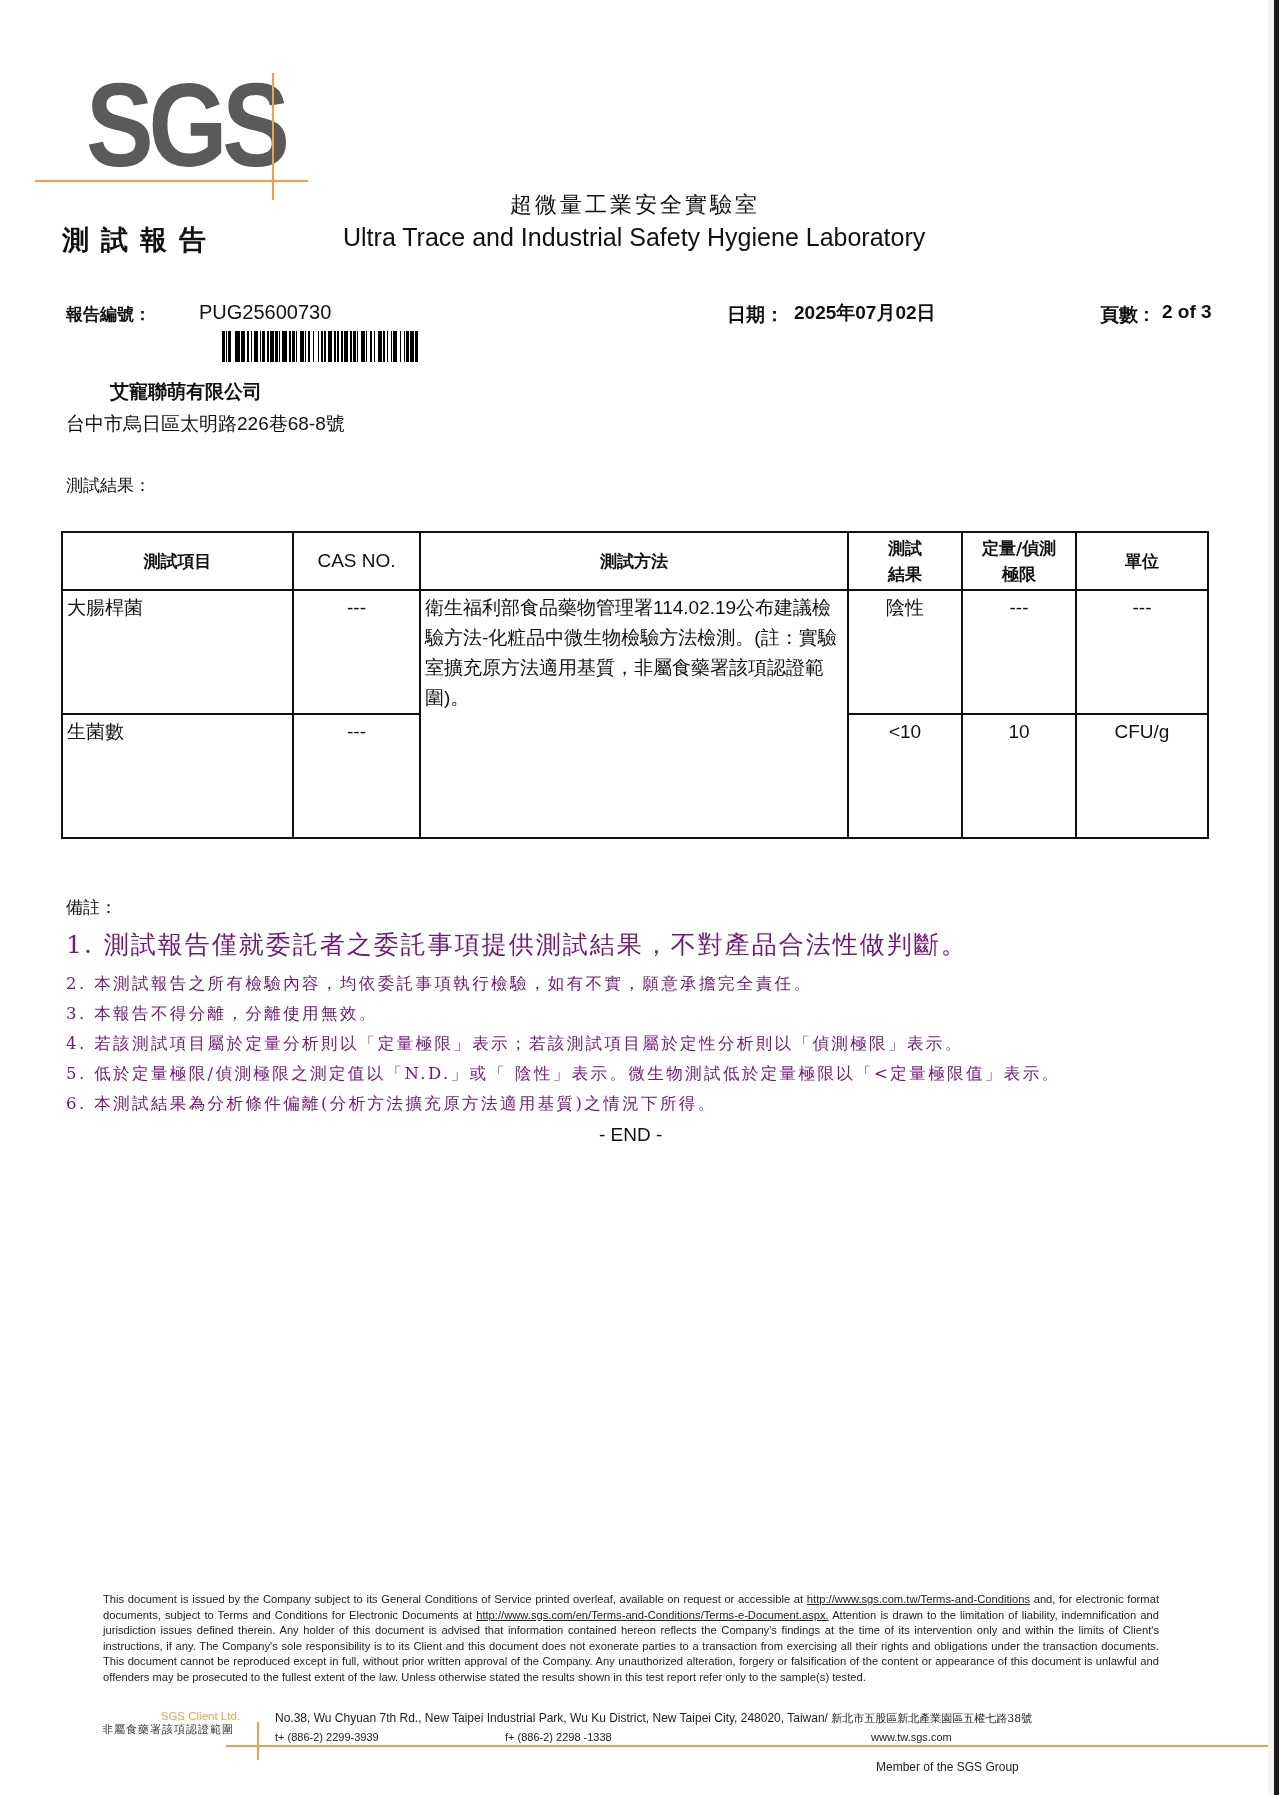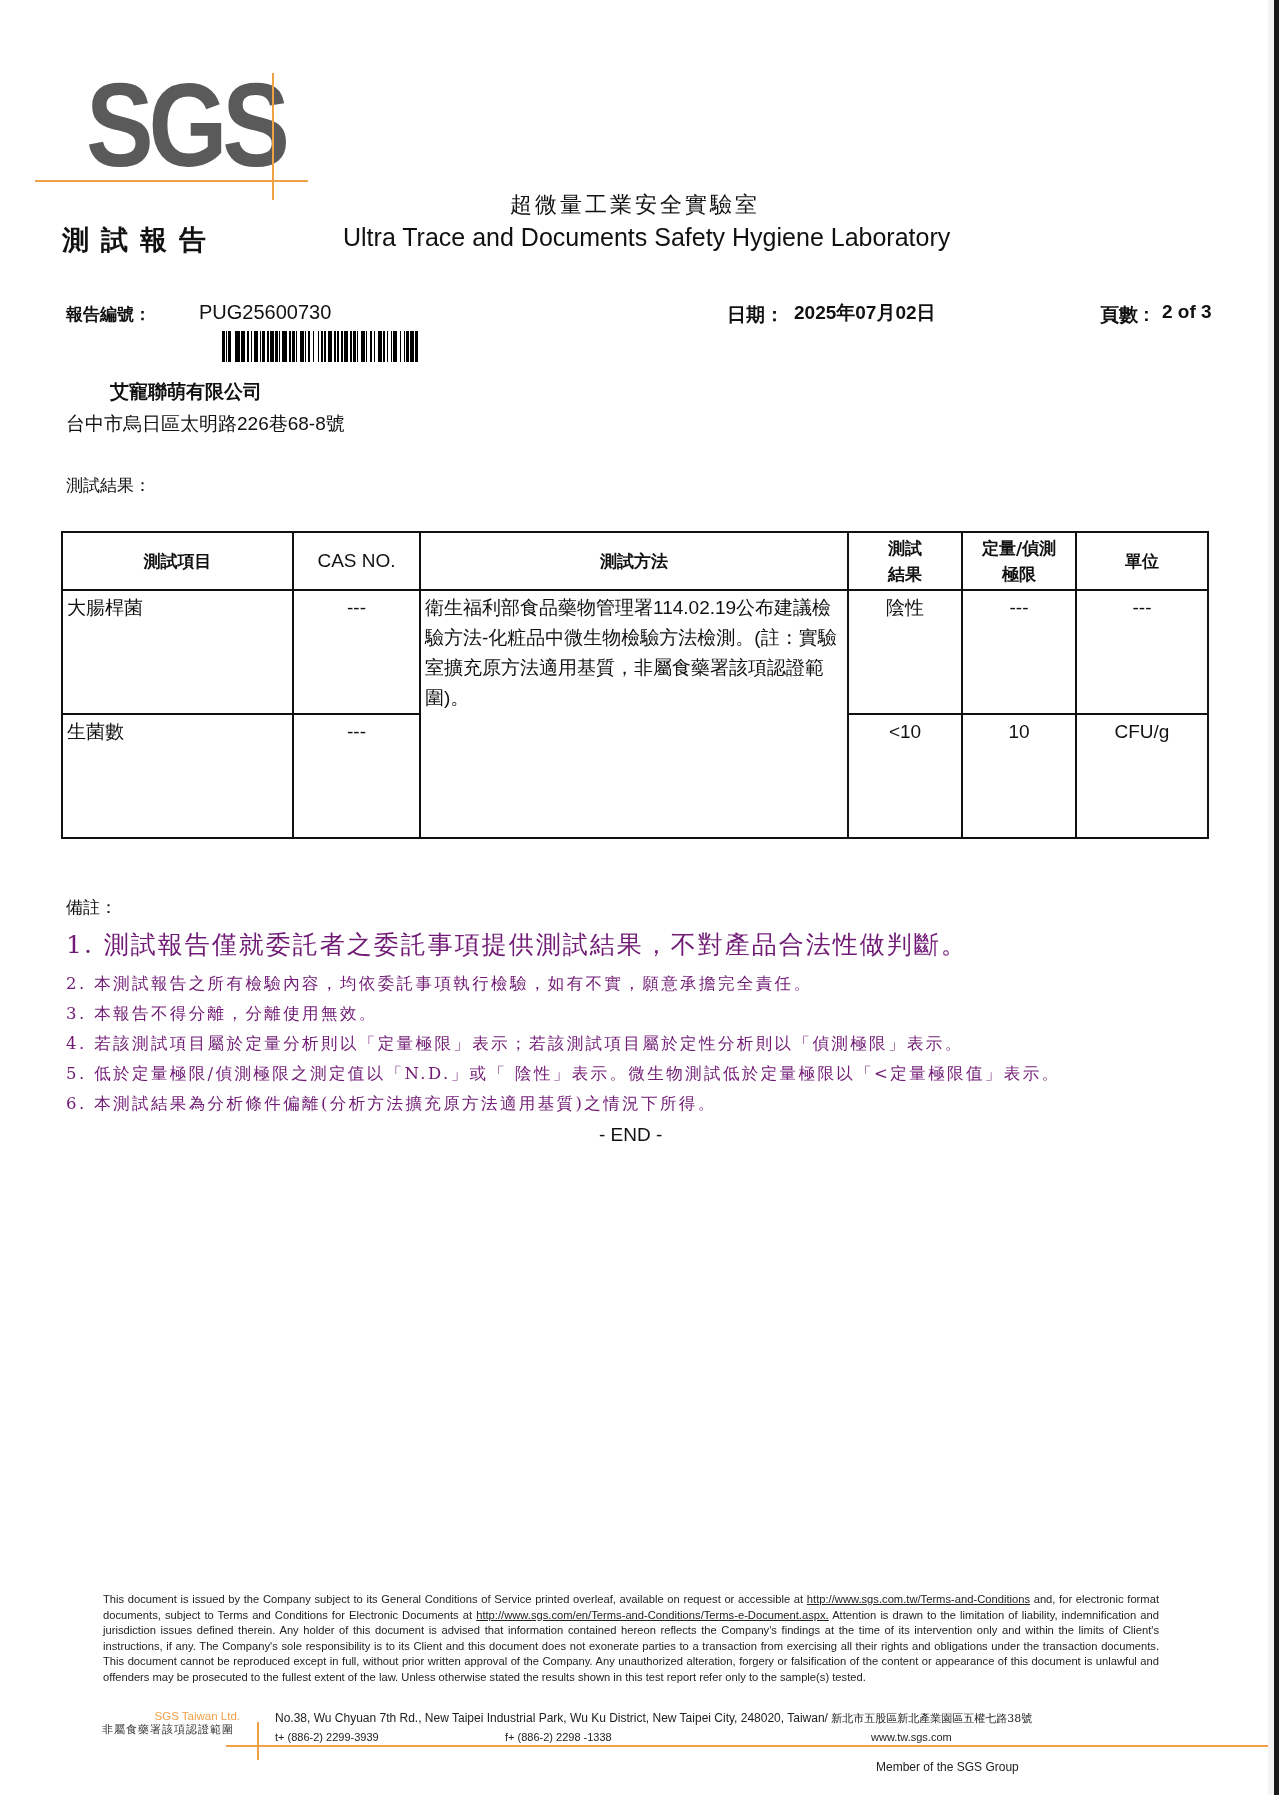--- a/index.html
+++ b/index.html
@@ -83,21 +83,21 @@
 <div class="right-edge"></div>
 
 <div>
   <div class="logo-text">SGS</div>
   <div class="logo-hline"></div>
   <div class="logo-vline"></div>
 </div>
 
 <div class="report-title">測試報告</div>
 <div class="lab-zh">超微量工業安全實驗室</div>
-<div class="lab-en">Ultra Trace and Documents Safety Hygiene Laboratory</div>
+<div class="lab-en">Ultra Trace and Industrial Safety Hygiene Laboratory</div>
 
 <div class="meta-label" style="left:66px; top:303px;">報告編號：</div>
 <div class="meta-value" style="left:199px; top:301px;">PUG25600730</div>
 <div class="meta-label" style="left:727px; top:302px; font-family:'Liberation Sans',sans-serif; font-size:19px;">日期：</div>
 <div class="meta-value" style="left:794px; top:300px; font-weight:bold; font-size:19px;">2025年07月02日</div>
 <div class="meta-label" style="left:1100px; top:302px; font-family:'Liberation Sans',sans-serif; font-size:19px;">頁數 :</div>
 <div class="meta-value" style="left:1162px; top:301px; font-weight:bold; font-size:19px;">2 of 3</div>
 
 <div class="barcode" id="barcode">
     <span style="width: 2.6px; background: rgb(0, 0, 0);"></span>
@@ -251,21 +251,21 @@
 <div class="note note-s" style="top:1003px;">3. 本報告不得分離，分離使用無效。</div>
 <div class="note note-s" style="top:1033px;">4. 若該測試項目屬於定量分析則以「定量極限」表示；若該測試項目屬於定性分析則以「偵測極限」表示。</div>
 <div class="note note-s" style="top:1063px;">5. 低於定量極限/偵測極限之測定值以「N.D.」或「 陰性」表示。微生物測試低於定量極限以「&lt;定量極限值」表示。</div>
 <div class="note note-s" style="top:1093px;">6. 本測試結果為分析條件偏離(分析方法擴充原方法適用基質)之情況下所得。</div>
 <div class="end-mark">- END -</div>
 
 <div class="disclaimer">
   <span>This document is issued by the Company subject to its General Conditions of Service printed overleaf, available on request or accessible at </span><a>http://www.sgs.com.tw/Terms-and-Conditions</a><span> and, for electronic format documents, subject to Terms and Conditions for Electronic Documents at </span><a>http://www.sgs.com/en/Terms-and-Conditions/Terms-e-Document.aspx.</a><span> Attention is drawn to the limitation of liability, indemnification and jurisdiction issues defined therein. Any holder of this document is advised that information contained hereon reflects the Company's findings at the time of its intervention only and within the limits of Client's instructions, if any. The Company's sole responsibility is to its Client and this document does not exonerate parties to a transaction from exercising all their rights and obligations under the transaction documents. This document cannot be reproduced except in full, without prior written approval of the Company. Any unauthorized alteration, forgery or falsification of the content or appearance of this document is unlawful and offenders may be prosecuted to the fullest extent of the law. Unless otherwise stated the results shown in this test report refer only to the sample(s) tested.</span>
 </div>
 
-<div class="ft-brand">SGS Taiwan Ltd.</div>
+<div class="ft-brand">SGS Client Ltd.</div>
 <div class="ft-brand-zh">非屬食藥署該項認證範圍</div>
 <div class="ft-vline"></div>
 <div class="ft-hline"></div>
 <div class="ft-addr">
   <span>No.38, Wu Chyuan 7th Rd., New Taipei Industrial Park, Wu Ku District, New Taipei City, 248020, Taiwan/ </span><span class="zh">新北市五股區新北產業園區五權七路38號</span>
 </div>
 <div class="ft-tel">t+ (886-2) 2299-3939</div>
 <div class="ft-fax">f+ (886-2) 2298 -1338</div>
 <div class="ft-web">www.tw.sgs.com</div>
 <div class="ft-member">Member of the SGS Group</div>

